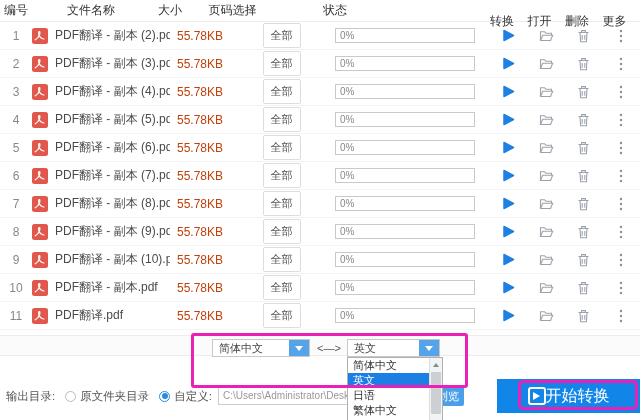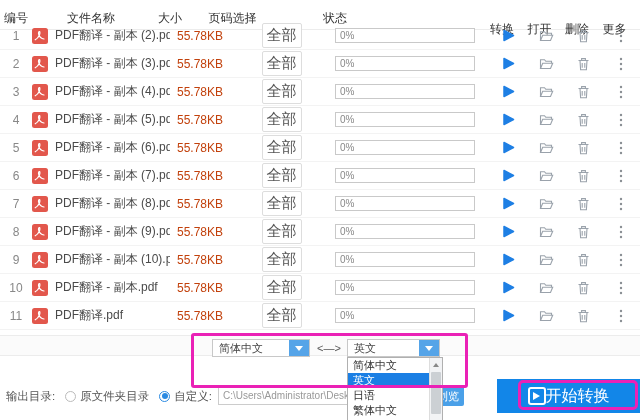--- a/index.html
+++ b/index.html
@@ -3,39 +3,39 @@
 <meta charset="utf-8">
 <style>
   * { margin:0; padding:0; box-sizing:border-box; }
   html,body { background:#fff; }
   .app {
     position:relative; width:640px; height:420px; overflow:hidden;
     background:#fff; font-family:"Liberation Sans","DejaVu Sans",sans-serif;
   }
   
   .thead {
-    position:absolute; top:8px; left:0; width:640px; height:22px;
+    position:absolute; top:0; left:0; width:640px; height:22px;
     display:flex; align-items:center; font-size:12px; color:#333;
     border-bottom:1px solid #ececec; background:#fff;
   }
   .th-no{width:32px;text-align:center;}
   .th-name{width:118px;text-align:center;}
   .th-size{width:40px;text-align:center;}
   .th-pages{width:85px;text-align:center;}
   .th-status{width:120px;text-align:center;}
   .th-right{margin-left:auto;width:150px;display:flex;}
   .th-right span{flex:1;text-align:left;margin-top:22px;}
   
   .tbody{position:absolute;top:22px;left:0;width:640px;}
   .row{height:28px;display:flex;align-items:center;border-bottom:1px solid #f3f3f3;font-size:12px;}
   .c-no{width:32px;text-align:center;color:#888;}
   .c-name{width:138px;display:flex;align-items:center;gap:7px;color:#4a4a4a;white-space:nowrap;overflow:hidden;}
   .c-size{width:60px;text-align:center;color:#c2410c;}
   .c-pages{width:103px;display:flex;justify-content:center;}
-  .pages-btn{min-width:38px;height:25px;border:1px solid #ddd;border-radius:2px;background:#fff;font-size:15px;color:#555;display:flex;align-items:center;justify-content:center;padding:0 4px;}
+  .pages-btn{min-width:38px;height:25px;border:1px solid #ddd;border-radius:2px;background:#fff;font-size:11px;color:#555;display:flex;align-items:center;justify-content:center;padding:0 4px;}
   .c-status{width:148px;display:flex;}
   .pbar{margin-left:2px;width:140px;height:15px;border:1px solid #c9c9c9;background:#fff;font-size:10px;color:#888;display:flex;align-items:center;padding-left:4px;}
   .c-actions{margin-left:auto;width:150px;display:flex;align-items:center;}
   .c-actions .act{flex:1;display:flex;justify-content:center;align-items:center;cursor:pointer;}
   svg{display:block;}
   
   .lang-strip{position:absolute;left:0;top:335px;width:640px;height:21px;background:#fbfbfb;border-top:1px solid #ececec;border-bottom:1px solid #ececec;}
   .combo{position:absolute;height:18px;background:#fff;border:1px solid #c8c8c8;display:flex;align-items:stretch;font-size:11px;color:#444;z-index:15;}
   .combo .txt{flex:1;display:flex;align-items:center;padding-left:6px;white-space:nowrap;overflow:hidden;}
   .combo .btn{width:20px;background:#55a4e8;display:flex;align-items:center;justify-content:center;}

